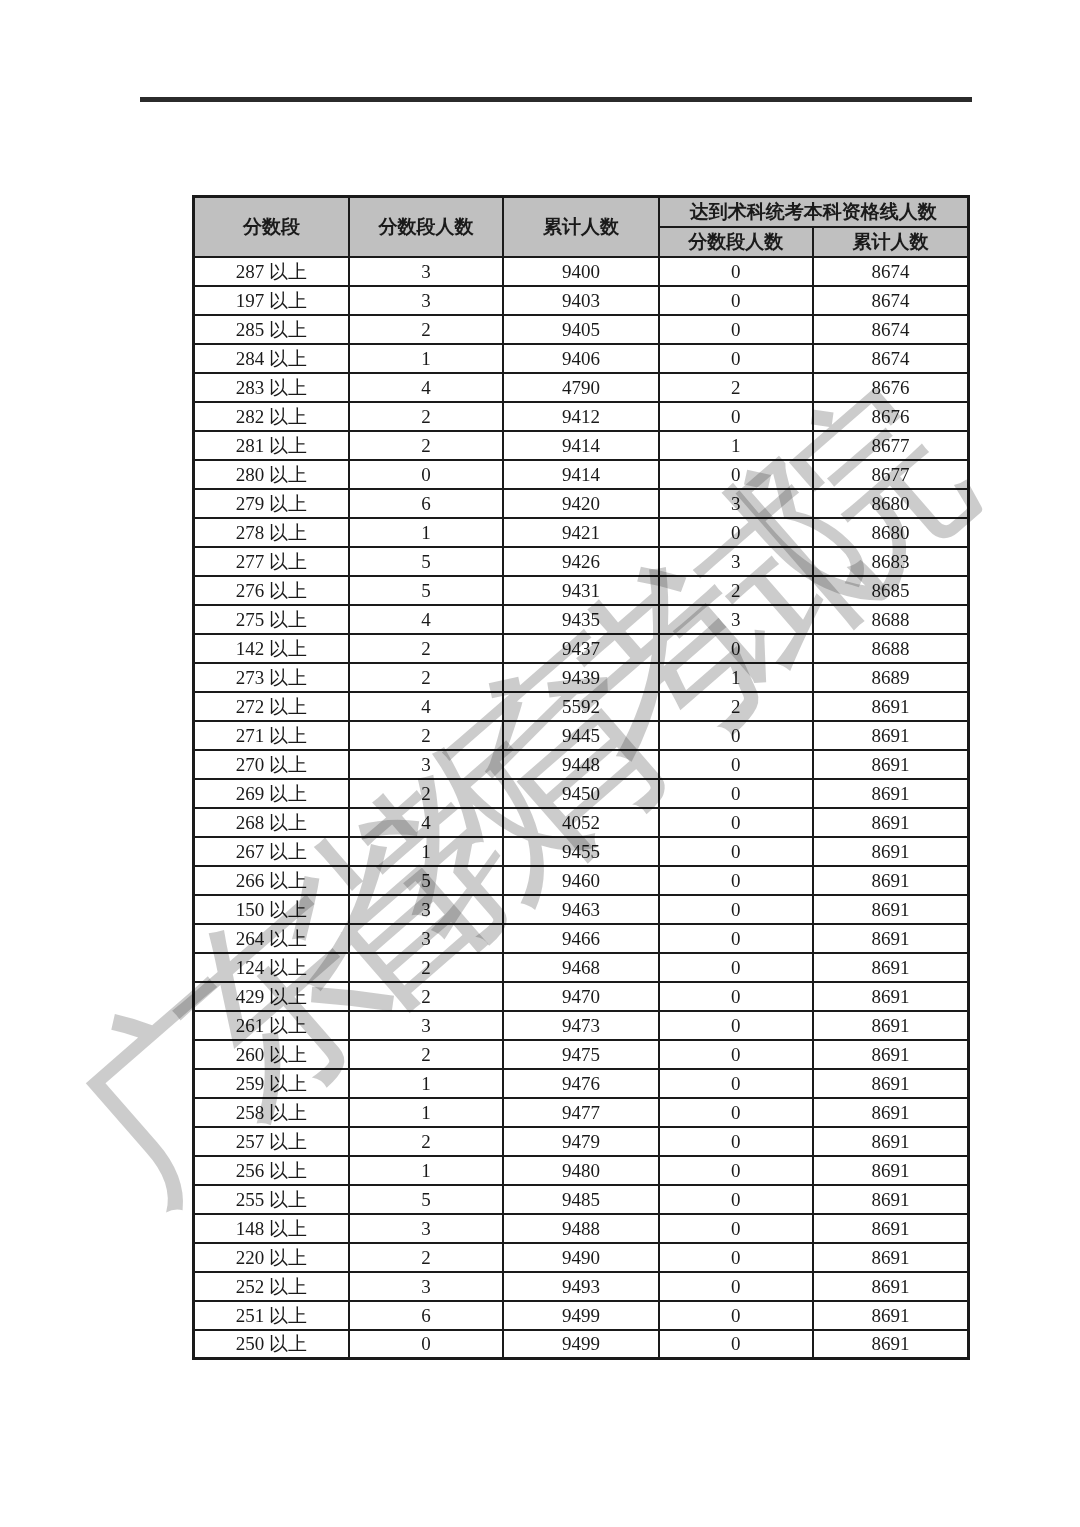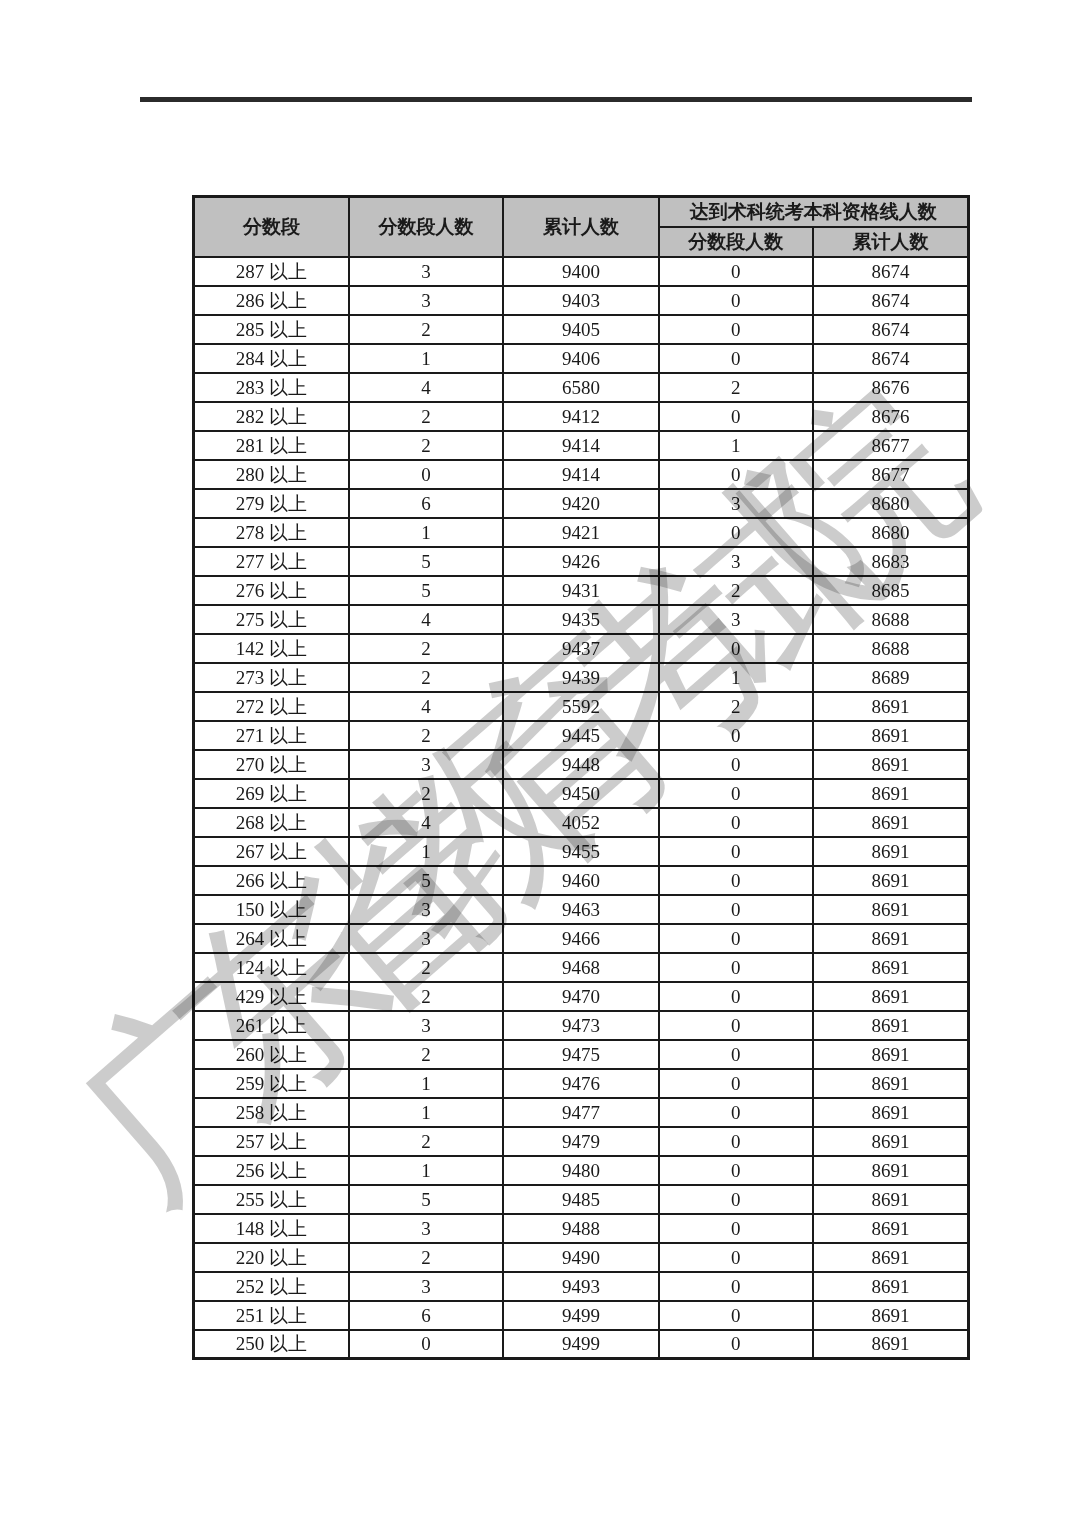--- a/index.html
+++ b/index.html
@@ -102,21 +102,21 @@
     </thead>
     <tbody>
         <tr>
     <td>287 以上</td>
     <td>3</td>
     <td>9400</td>
     <td>0</td>
     <td>8674</td>
   </tr>
         <tr>
-    <td>286 以上</td>
+    <td>197 以上</td>
     <td>3</td>
     <td>9403</td>
     <td>0</td>
     <td>8674</td>
   </tr>
         <tr>
     <td>285 以上</td>
     <td>2</td>
     <td>9405</td>
     <td>0</td>
@@ -125,21 +125,21 @@
         <tr>
     <td>284 以上</td>
     <td>1</td>
     <td>9406</td>
     <td>0</td>
     <td>8674</td>
   </tr>
         <tr>
     <td>283 以上</td>
     <td>4</td>
-    <td>6580</td>
+    <td>4790</td>
     <td>2</td>
     <td>8676</td>
   </tr>
         <tr>
     <td>282 以上</td>
     <td>2</td>
     <td>9412</td>
     <td>0</td>
     <td>8676</td>
   </tr>

